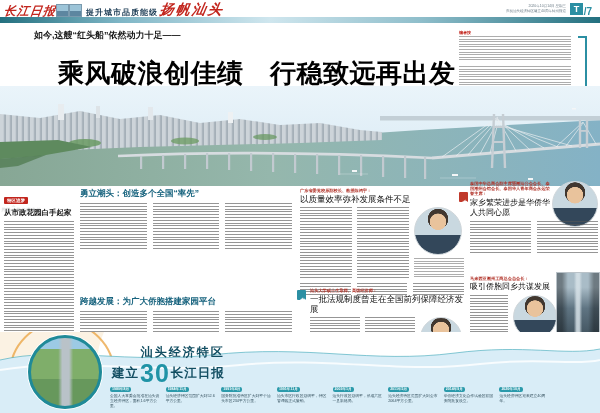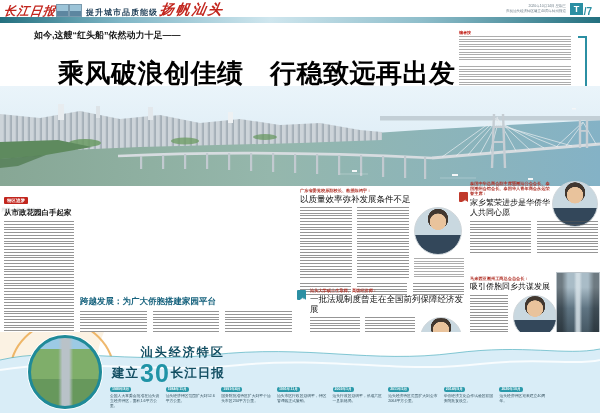--- a/index.html
+++ b/index.html
@@ -192,20 +192,28 @@
   </div>
 
   <div style="position:absolute;left:0;top:188px;width:600px;height:157px;">
 
     <div style="position:absolute;left:4px;top:0;width:70px;">
       <span class="chip">特区追梦</span>
       <div class="h-black">从市政花园白手起家</div>
       <div class="gk" style="height:118px;"></div>
     </div>
 
+    <div style="position:absolute;left:80px;top:0;width:212px;">
+      <div class="h-teal">勇立潮头：创造多个全国“率先”</div>
+      <div class="row" style="height:46px;">
+        <div class="gk"></div>
+        <div class="gk"></div>
+        <div class="gk"></div>
+      </div>
+    </div>
     <div style="position:absolute;left:80px;top:60px;width:212px;margin-top:48px;">
       <div class="h-teal">跨越发展：为广大侨胞搭建家园平台</div>
       <div class="row" style="height:28px;">
         <div class="gk"></div>
         <div class="gk"></div>
         <div class="gk"></div>
       </div>
     </div>
 
     <div style="position:absolute;left:300px;top:0;width:164px;">

